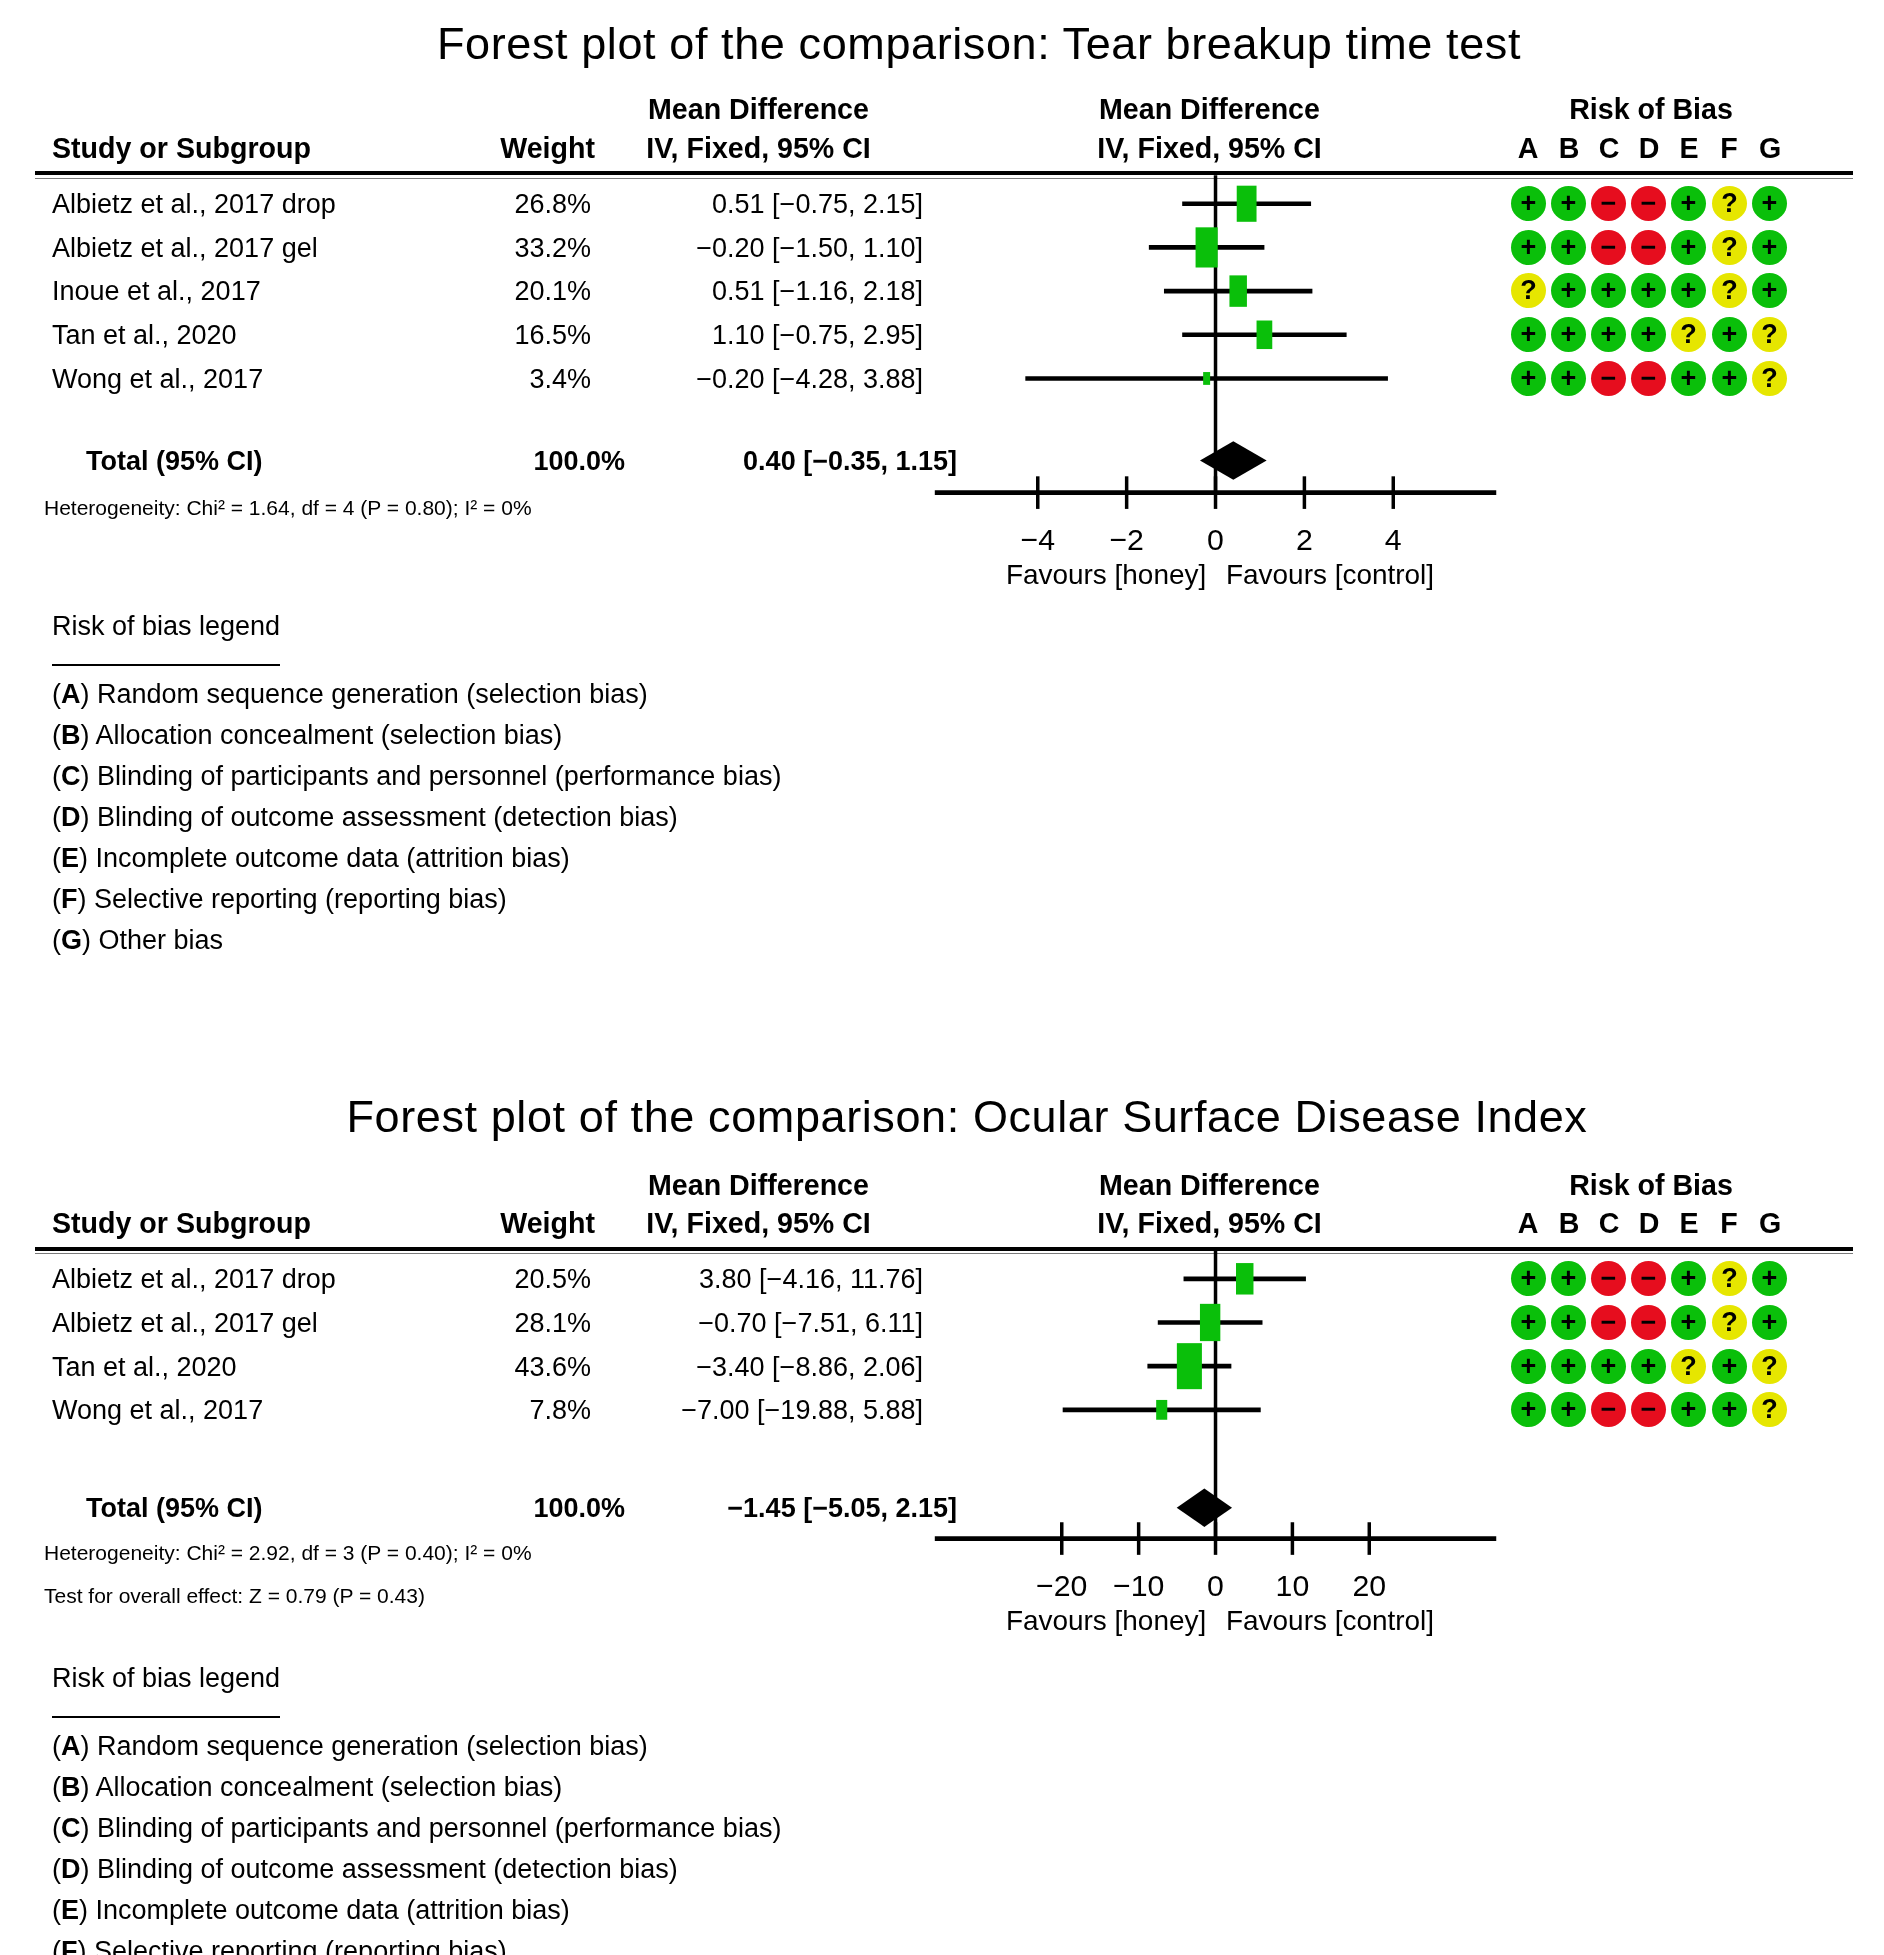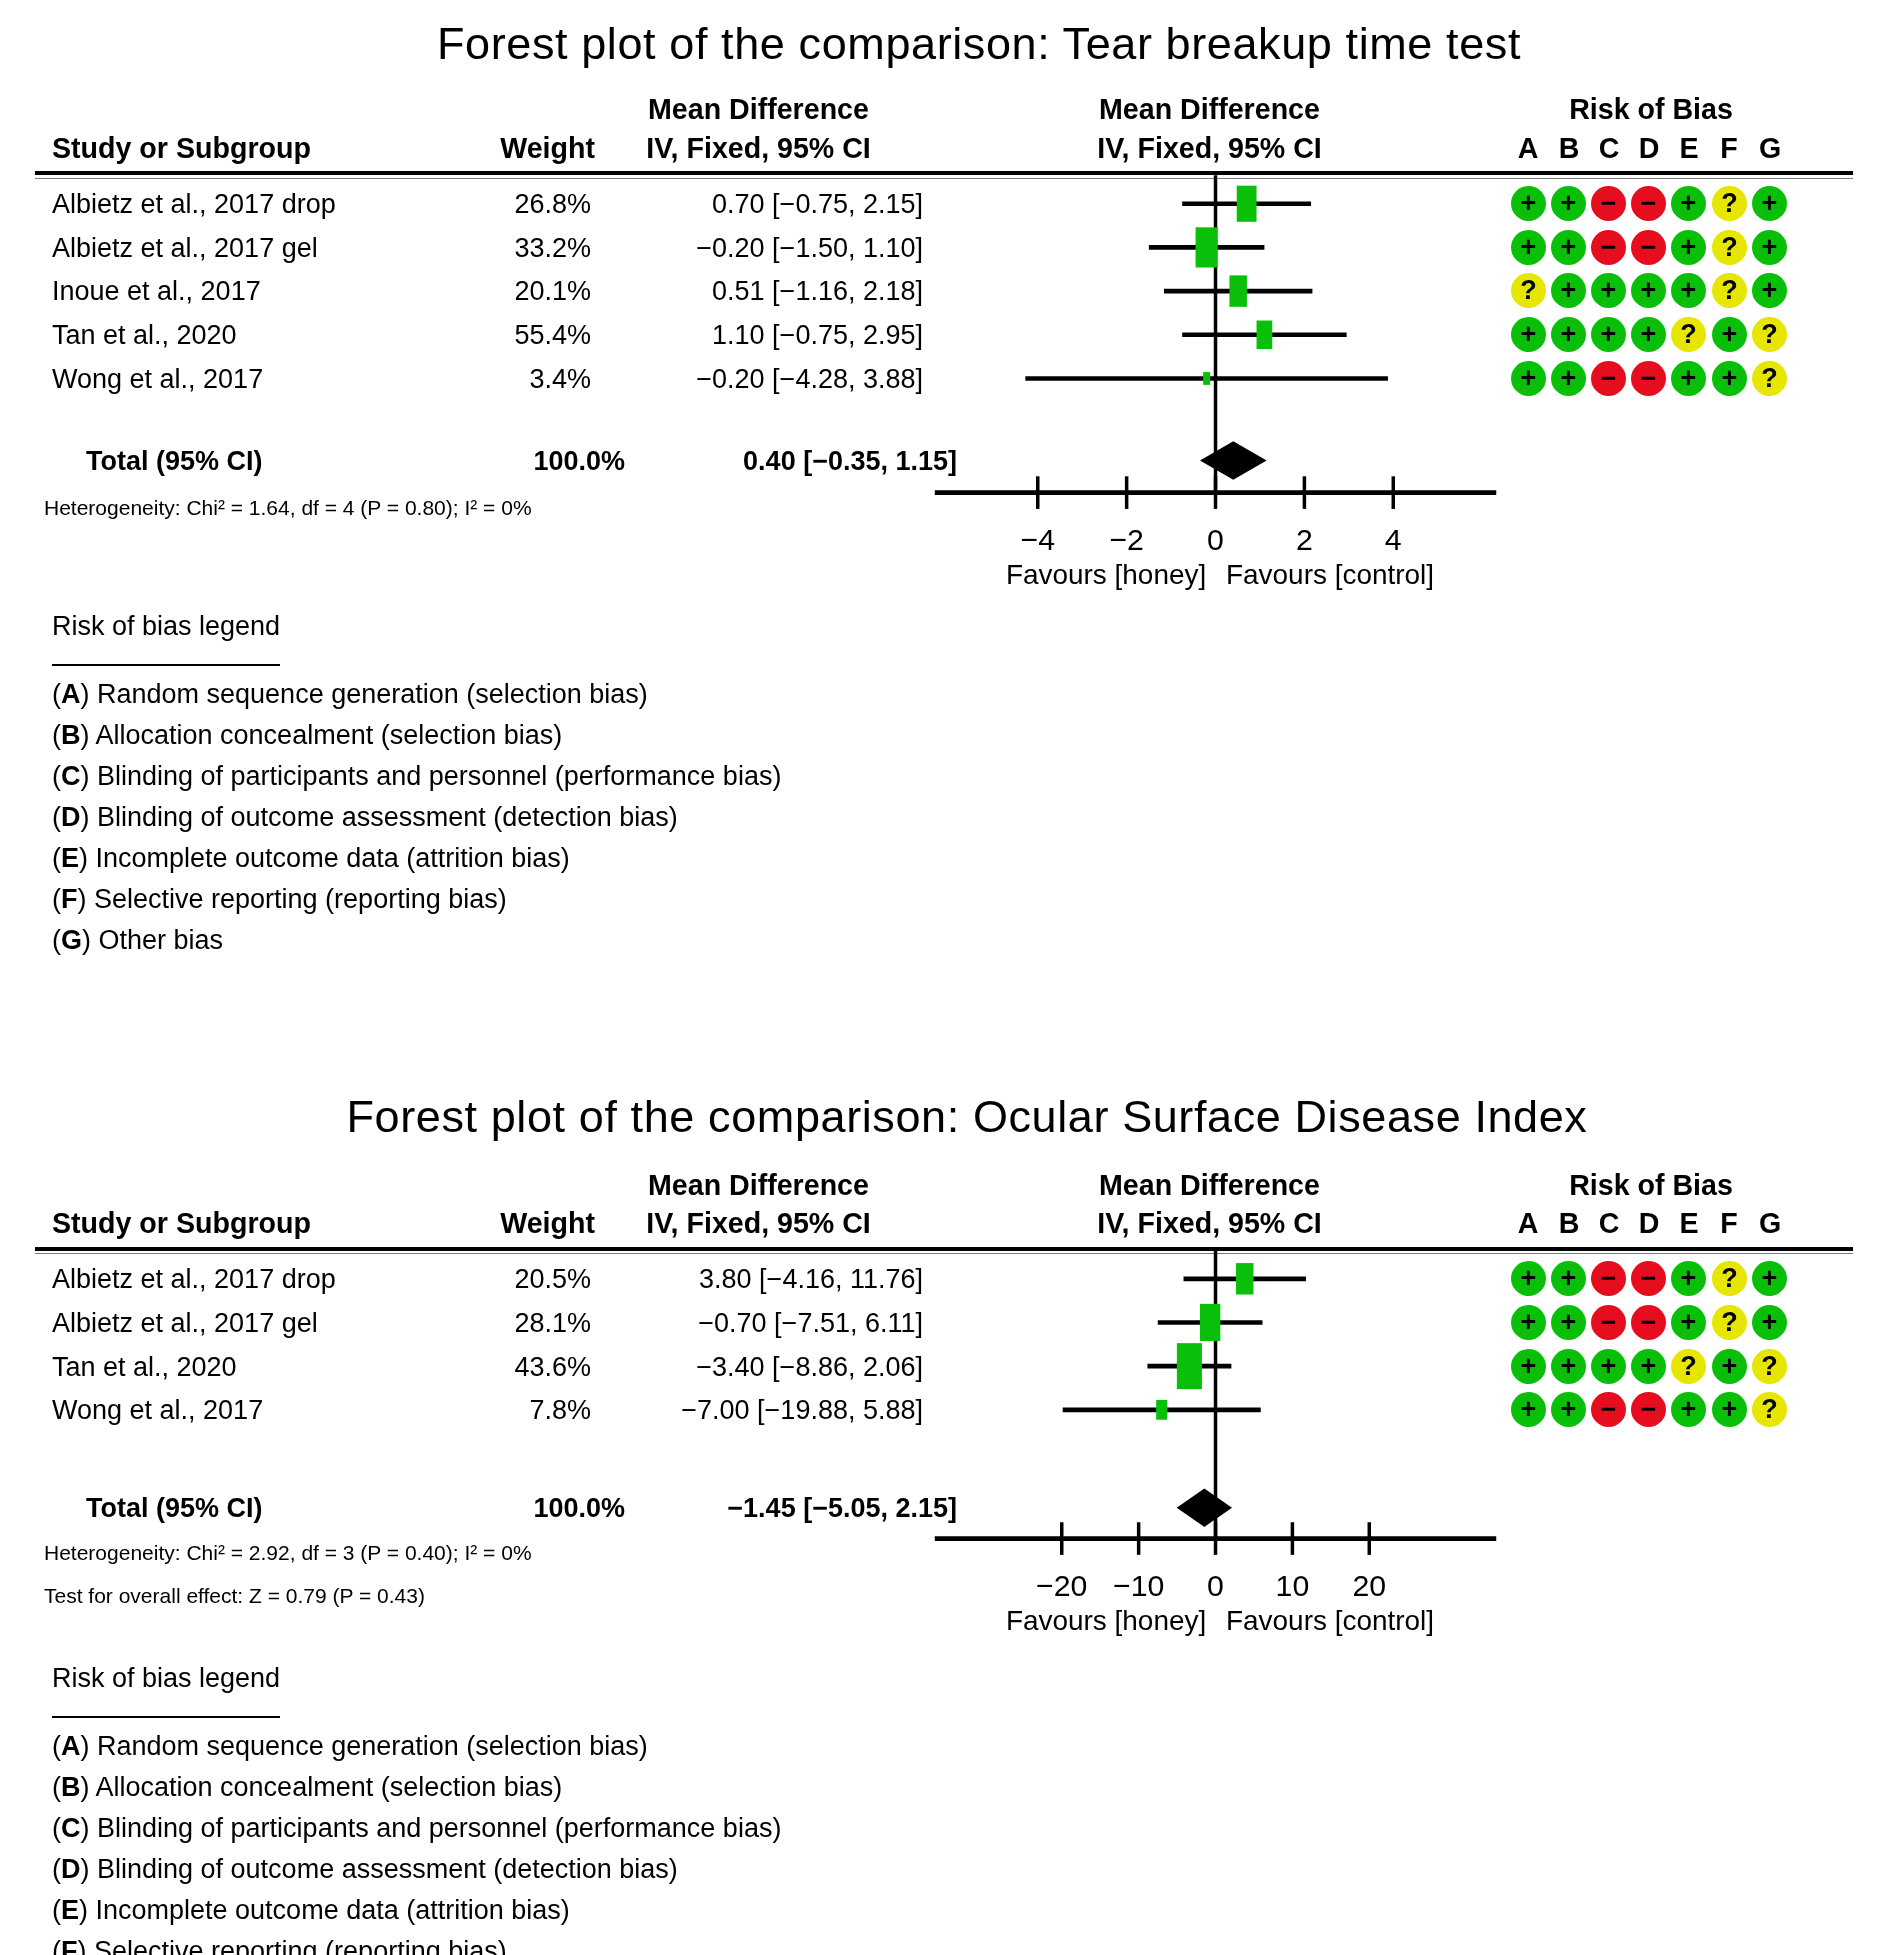--- a/index.html
+++ b/index.html
@@ -80,21 +80,21 @@
   <div class="statline" style="top:1536px;">Heterogeneity: Chi² = 2.92, df = 3 (P = 0.40); I² = 0%</div>
   <div class="statline" style="top:1579px;">Test for overall effect: Z = 0.79 (P = 0.43)</div>
 
   <div class="legend" style="top:1658px;" id="legend2">
     <div class="lg-title">Risk of bias legend</div>
   <div class="lg-item"><span>(</span><span class="lg-key">A</span><span>) </span><span>Random sequence generation (selection bias)</span></div><div class="lg-item"><span>(</span><span class="lg-key">B</span><span>) </span><span>Allocation concealment (selection bias)</span></div><div class="lg-item"><span>(</span><span class="lg-key">C</span><span>) </span><span>Blinding of participants and personnel (performance bias)</span></div><div class="lg-item"><span>(</span><span class="lg-key">D</span><span>) </span><span>Blinding of outcome assessment (detection bias)</span></div><div class="lg-item"><span>(</span><span class="lg-key">E</span><span>) </span><span>Incomplete outcome data (attrition bias)</span></div><div class="lg-item"><span>(</span><span class="lg-key">F</span><span>) </span><span>Selective reporting (reporting bias)</span></div></div>
 
 <div class="trow" style="top: 182px;">
       <span class="c-study">Albietz et al., 2017 drop</span>
       <span class="c-weight">26.8%</span>
-      <span class="c-ci">0.70 [−0.75, 2.15]</span>
+      <span class="c-ci">0.51 [−0.75, 2.15]</span>
     </div>
     <div class="rob-circle" style="left: 1511px; top: 186px; background: rgb(10, 191, 10);">+</div>
     <div class="rob-circle" style="left: 1551px; top: 186px; background: rgb(10, 191, 10);">+</div>
     <div class="rob-circle" style="left: 1591px; top: 186px; background: rgb(230, 13, 30);">−</div>
     <div class="rob-circle" style="left: 1631px; top: 186px; background: rgb(230, 13, 30);">−</div>
     <div class="rob-circle" style="left: 1671px; top: 186px; background: rgb(10, 191, 10);">+</div>
     <div class="rob-circle" style="left: 1712px; top: 186px; background: rgb(230, 230, 0);">?</div>
     <div class="rob-circle" style="left: 1752px; top: 186px; background: rgb(10, 191, 10);">+</div>
     <div class="trow" style="top: 226px;">
       <span class="c-study">Albietz et al., 2017 gel</span>
@@ -115,21 +115,21 @@
     </div>
     <div class="rob-circle" style="left: 1511px; top: 273px; background: rgb(230, 230, 0);">?</div>
     <div class="rob-circle" style="left: 1551px; top: 273px; background: rgb(10, 191, 10);">+</div>
     <div class="rob-circle" style="left: 1591px; top: 273px; background: rgb(10, 191, 10);">+</div>
     <div class="rob-circle" style="left: 1631px; top: 273px; background: rgb(10, 191, 10);">+</div>
     <div class="rob-circle" style="left: 1671px; top: 273px; background: rgb(10, 191, 10);">+</div>
     <div class="rob-circle" style="left: 1712px; top: 273px; background: rgb(230, 230, 0);">?</div>
     <div class="rob-circle" style="left: 1752px; top: 273px; background: rgb(10, 191, 10);">+</div>
     <div class="trow" style="top: 313px;">
       <span class="c-study">Tan et al., 2020</span>
-      <span class="c-weight">55.4%</span>
+      <span class="c-weight">16.5%</span>
       <span class="c-ci">1.10 [−0.75, 2.95]</span>
     </div>
     <div class="rob-circle" style="left: 1511px; top: 317px; background: rgb(10, 191, 10);">+</div>
     <div class="rob-circle" style="left: 1551px; top: 317px; background: rgb(10, 191, 10);">+</div>
     <div class="rob-circle" style="left: 1591px; top: 317px; background: rgb(10, 191, 10);">+</div>
     <div class="rob-circle" style="left: 1631px; top: 317px; background: rgb(10, 191, 10);">+</div>
     <div class="rob-circle" style="left: 1671px; top: 317px; background: rgb(230, 230, 0);">?</div>
     <div class="rob-circle" style="left: 1712px; top: 317px; background: rgb(10, 191, 10);">+</div>
     <div class="rob-circle" style="left: 1752px; top: 317px; background: rgb(230, 230, 0);">?</div>
     <div class="trow" style="top: 357px;">

